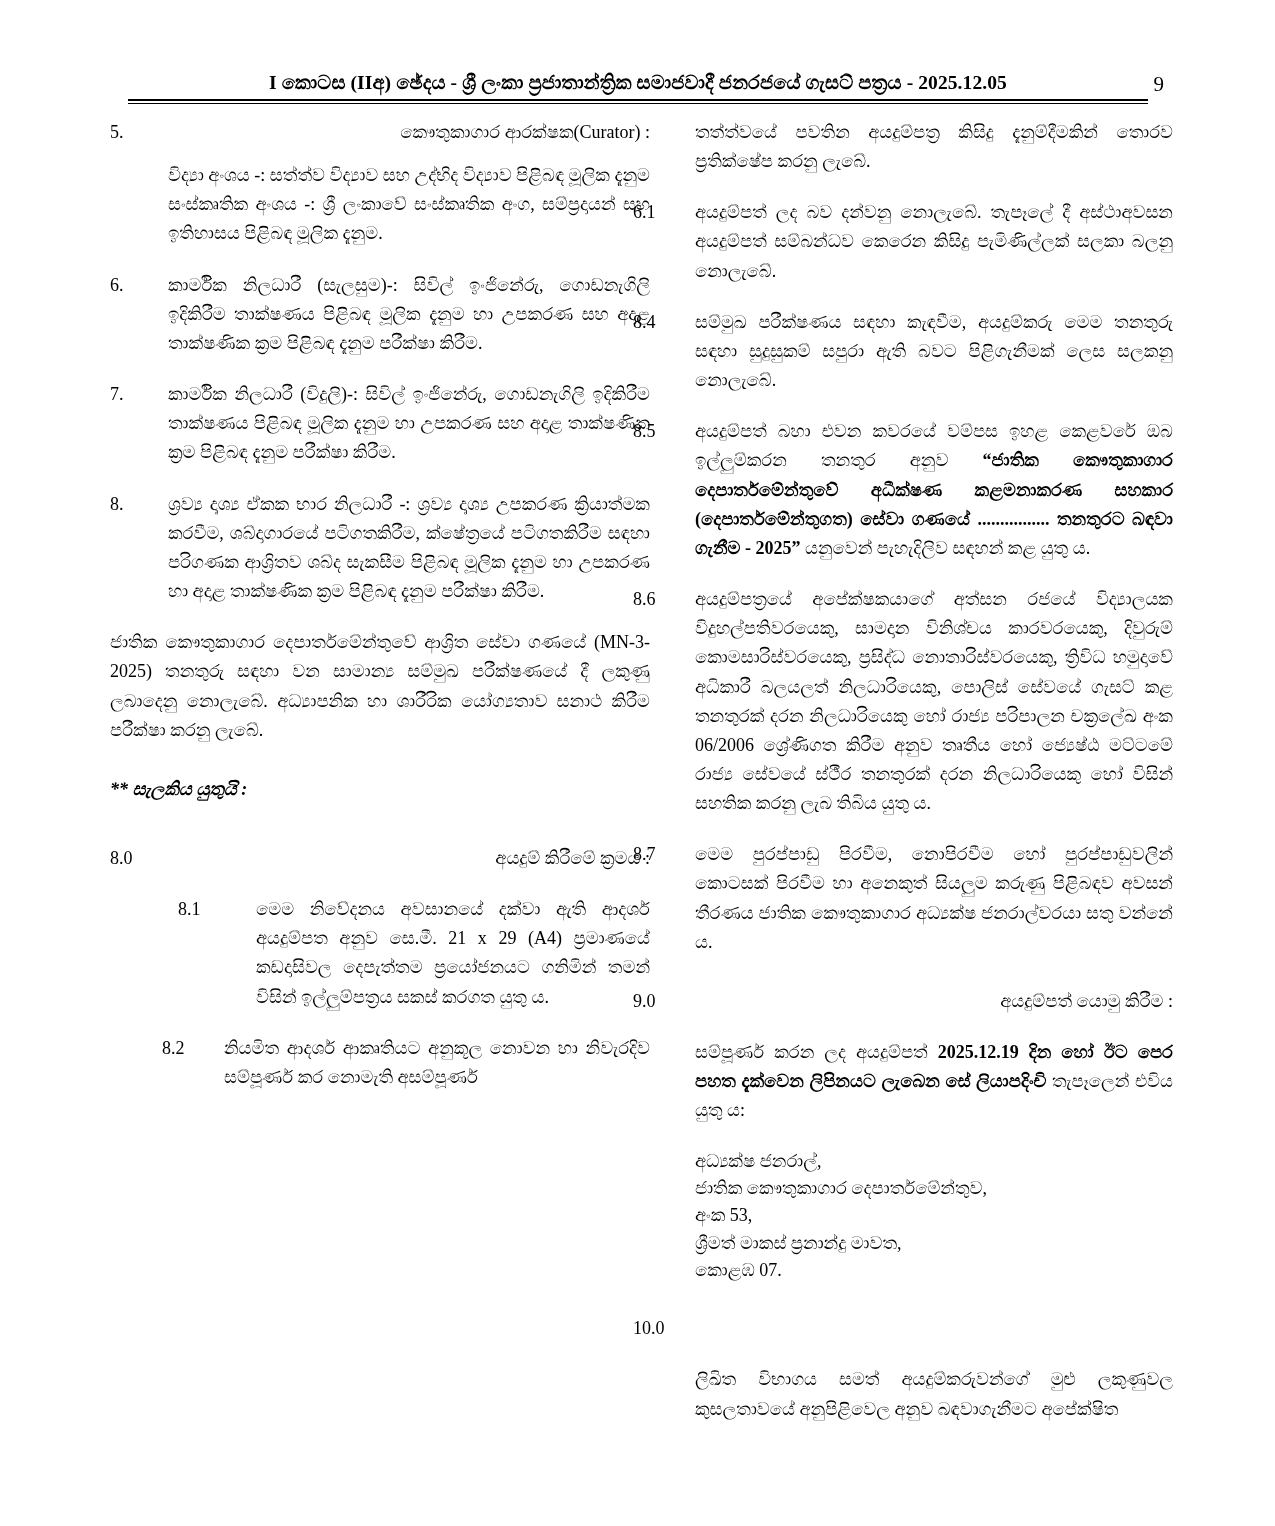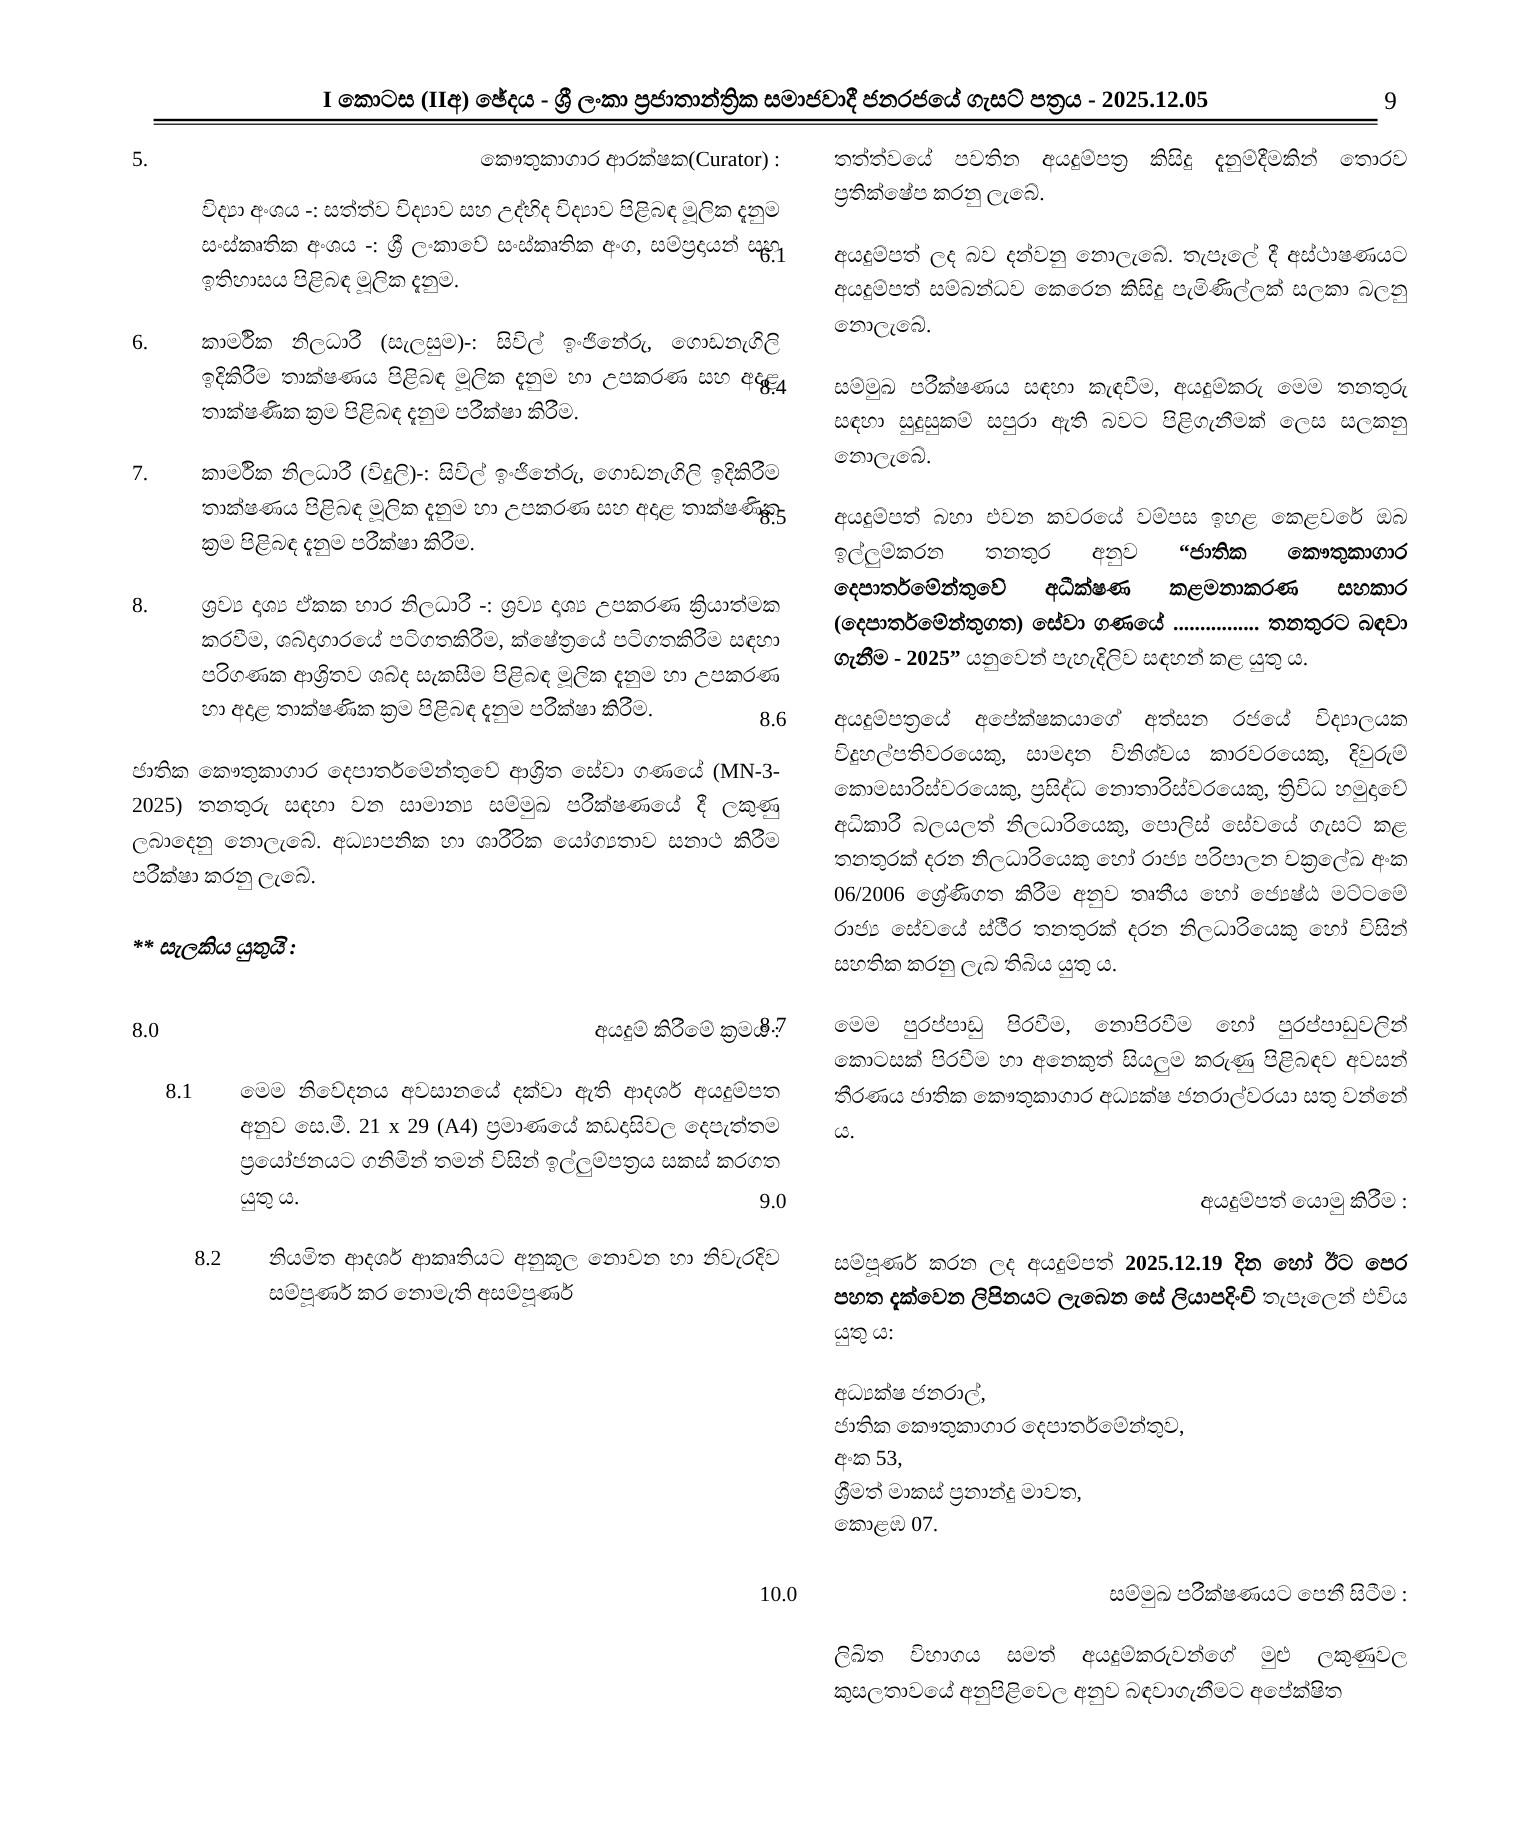--- a/index.html
+++ b/index.html
@@ -190,21 +190,21 @@
 
     <div class="blk">
       <div class="blk-num gut-main">8.0</div>
       <div class="blk-body">
         <p class="para nj">අයදුම් කිරීමේ ක්‍රමය :</p>
       </div>
     </div>
 
     <div class="spacer-md"></div>
 
-    <div class="blk indent-body-sub" style="margin-left:28px;">
+    <div class="blk indent-body-sub" style="margin-left:68px;gap:16px;">
       <div class="blk-num gut-dec">8.1</div>
       <div class="blk-body">
         <p class="para">මෙම නිවේදනය අවසානයේ දක්වා ඇති ආදර්ශ අයදුම්පත අනුව සෙ.මී. 21 x 29 (A4) ප්‍රමාණයේ කඩදාසිවල දෙපැත්තම ප්‍රයෝජනයට ගනිමින් තමන් විසින් ඉල්ලුම්පත්‍රය සකස් කරගත යුතු ය.</p>
       </div>
     </div>
 
     <div class="spacer-md"></div>
 
     <div class="blk indent-body-sub" style="margin-left:52px;">
       <div class="blk-num gut-dec">8.2</div>
@@ -219,21 +219,21 @@
 
     <div class="indent-body">
       <p class="para">තත්ත්වයේ පවතින අයදුම්පත්‍ර කිසිදු දැනුම්දීමකින් තොරව ප්‍රතික්ෂේප කරනු ලැබේ.</p>
     </div>
 
     <div class="spacer-md"></div>
 
     <div class="blk">
       <div class="blk-num gut-dec">6.1</div>
       <div class="blk-body">
-        <p class="para">අයදුම්පත් ලද බව දන්වනු නොලැබේ. තැපෑලේ දී අස්ථාෂණයට අයදුම්පත් සම්බන්ධව කෙරෙන කිසිදු පැමිණිල්ලක් සලකා බලනු නොලැබේ.</p>
+        <p class="para">අයදුම්පත් ලද බව දන්වනු නොලැබේ. තැපෑලේ දී අස්ථාඅවසන අයදුම්පත් සම්බන්ධව කෙරෙන කිසිදු පැමිණිල්ලක් සලකා බලනු නොලැබේ.</p>
       </div>
     </div>
 
     <div class="spacer-md"></div>
 
     <div class="blk">
       <div class="blk-num gut-dec">8.4</div>
       <div class="blk-body">
         <p class="para">සම්මුඛ පරීක්ෂණය සඳහා කැඳවීම, අයදුම්කරු මෙම තනතුරු සඳහා සුදුසුකම් සපුරා ඇති බවට පිළිගැනීමක් ලෙස සලකනු නොලැබේ.</p>
       </div>
@@ -284,23 +284,20 @@
 ජාතික කෞතුකාගාර දෙපාර්තමේන්තුව,
 අංක 53,
 ශ්‍රීමත් මාකස් ප්‍රනාන්දු මාවත,
 කොළඹ 07.</p>
     </div>
 
     <div class="spacer-lg"></div>
 
     <div class="blk">
       <div class="blk-num gut-main">10.0</div>
-      <div class="blk-body">
-        <p class="para nj">සම්මුඛ පරීක්ෂණයට පෙනී සිටීම :</p>
-      </div>
     </div>
 
     <div class="spacer-md"></div>
 
     <div class="indent-body">
       <p class="para">ලිඛිත විභාගය සමත් අයදුම්කරුවන්ගේ මුළු ලකුණුවල කුසලතාවයේ අනුපිළිවෙල අනුව බඳවාගැනීමට අපේක්ෂිත</p>
     </div>
 
   </div>
 

